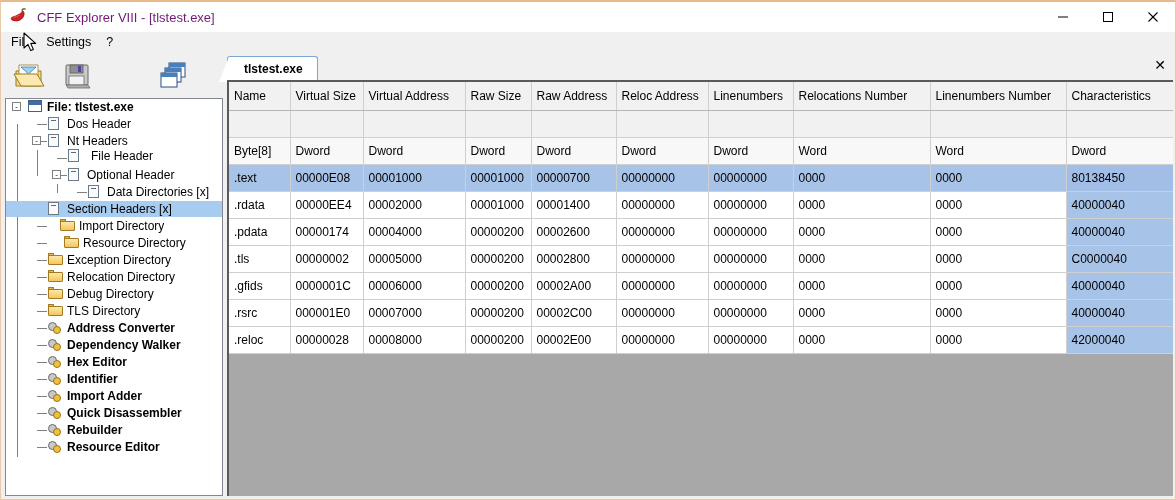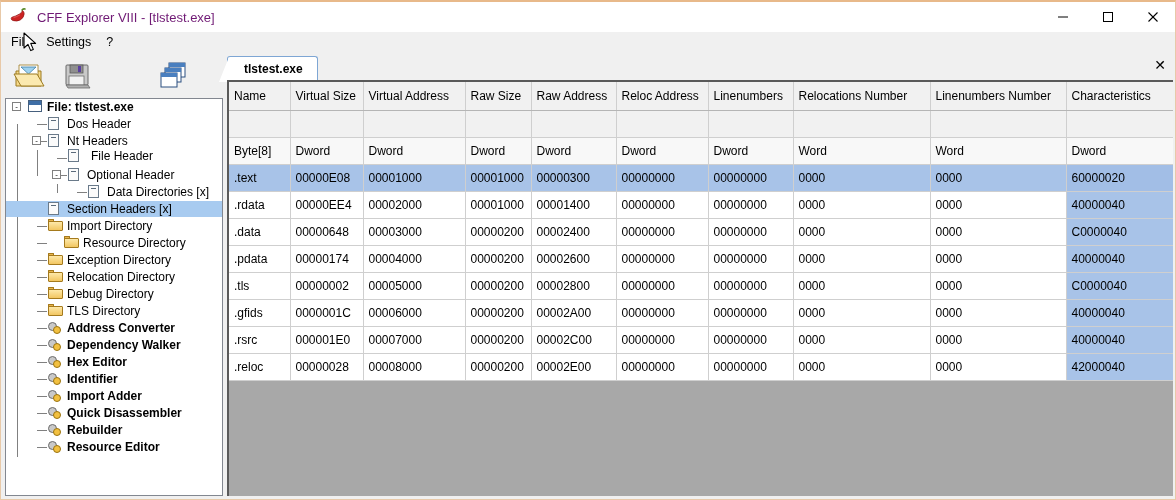--- a/index.html
+++ b/index.html
@@ -369,21 +369,21 @@
               <span class="ico-doc" style="position:relative;display:block;padding-top:2px">
                 <i style="margin-bottom:2px"></i>
                 <i style="margin-bottom:2px"></i>
                 <i></i>
               </span>
             </span>
           </span>
           <span class="lbl" style="margin-left:17px;">Section Headers [x]</span>
         </div>
         <div class="tline-h" style="left:31px; top:127px; width:10px;"></div>
-        <div class="tnode" style="position:absolute; left:0; top:119px; width:244px; padding-left:44px;">
+        <div class="tnode" style="position:absolute; left:12px; top:119px; width:244px; padding-left:44px;">
           <span style="position:absolute; left:42px; top:1px; width:16px; height:14px;">
             <span class="ico">
               <span class="ico-folder">
                 <span class="tabf"></span>
                 <span class="body"></span>
               </span>
             </span>
           </span>
           <span class="lbl" style="margin-left:17px;">Import Directory</span>
         </div>
@@ -602,52 +602,40 @@
               <td>Dword</td>
               <td>Word</td>
               <td>Word</td>
               <td>Dword</td>
             </tr>
             <tr class="data rowsel">
               <td>.text</td>
               <td>00000E08</td>
               <td>00001000</td>
               <td>00001000</td>
-              <td>00000300</td>
-              <td>00000000</td>
-              <td>00000000</td>
-              <td>0000</td>
-              <td>0000</td>
-              <td class="colsel">60000020</td>
+              <td>00000700</td>
+              <td>00000000</td>
+              <td>00000000</td>
+              <td>0000</td>
+              <td>0000</td>
+              <td class="colsel">80138450</td>
             </tr>
             <tr class="data">
               <td>.rdata</td>
               <td>00000EE4</td>
               <td>00002000</td>
               <td>00001000</td>
               <td>00001400</td>
               <td>00000000</td>
               <td>00000000</td>
               <td>0000</td>
               <td>0000</td>
               <td class="colsel">40000040</td>
             </tr>
             <tr class="data">
-              <td>.data</td>
-              <td>00000648</td>
-              <td>00003000</td>
-              <td>00000200</td>
-              <td>00002400</td>
-              <td>00000000</td>
-              <td>00000000</td>
-              <td>0000</td>
-              <td>0000</td>
-              <td class="colsel">C0000040</td>
-            </tr>
-            <tr class="data">
               <td>.pdata</td>
               <td>00000174</td>
               <td>00004000</td>
               <td>00000200</td>
               <td>00002600</td>
               <td>00000000</td>
               <td>00000000</td>
               <td>0000</td>
               <td>0000</td>
               <td class="colsel">40000040</td>

